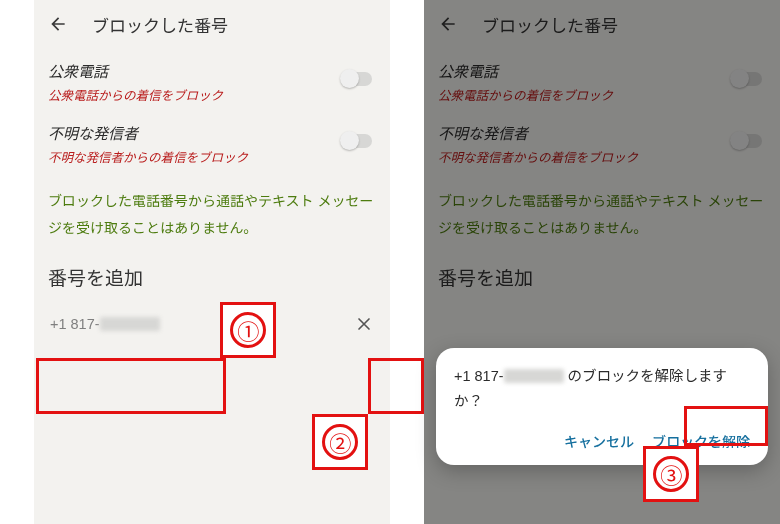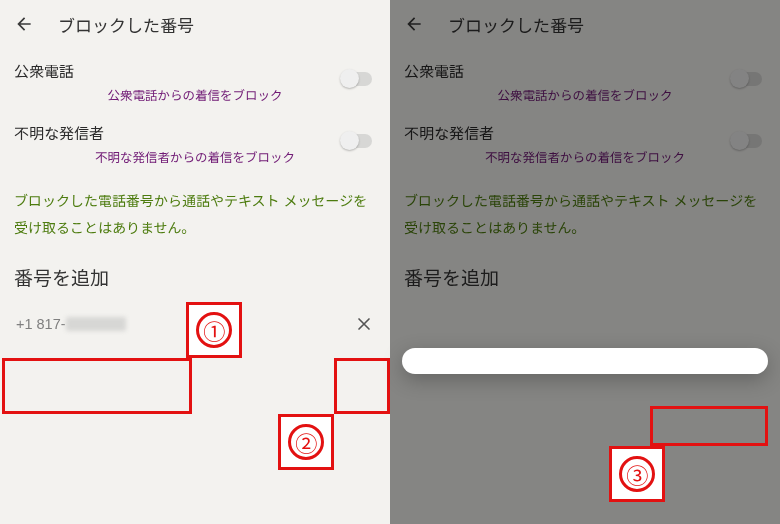--- a/index.html
+++ b/index.html
@@ -1,25 +1,25 @@
 <!DOCTYPE html>
 <html><head>
 <meta charset="utf-8">
 <style>
   * { box-sizing: border-box; margin: 0; padding: 0; font-family: "Helvetica Neue", Arial, "Hiragino Sans", "Noto Sans JP", sans-serif; }
   body { width: 780px; height: 524px; display: flex; background: #fff; overflow: hidden; }
-  .pane { width: 390px; height: 524px; position: relative; background: #f3f2ef; }
+  .pane { width: 390px; height: 524px; position: relative; background: #f3f2ef; margin-left: 34px; }
   .pane.right { position: relative; }
   .dim-overlay { position:absolute; inset:0; background: rgba(0,0,0,0.45); pointer-events:none; }
   .header { display:flex; align-items:center; height:48px; padding:0 12px; }
   .back { width:24px; height:24px; display:flex; align-items:center; justify-content:center; color:#3a3a3a; }
   .title { font-size:17px; color:#333; margin-left:22px; font-weight:400; }
-  .section { padding: 12px 14px 6px; position:relative; }
+  .section { padding: 12px 14px 6px; position:relative;font-style:italic; }
   .row-title { font-size:15px; color:#2b2b2b; }
-  .row-sub { font-size:12.5px; color:#701a75; margin-top:4px;text-align:center; }
+  .row-sub { font-size:12.5px; color:#b91c1c; margin-top:4px; }
   .toggle { position:absolute; right:18px; top:50%; transform:translateY(-50%); width:30px; height:14px; border-radius:10px; background:#d7d7d5; }
   .toggle::after{ content:""; position:absolute; left:-2px; top:-3px; width:19px; height:19px; background:#efefef; border-radius:50%; box-shadow:0 1px 2px rgba(0,0,0,0.25);}
   .info { padding: 16px 14px 4px; font-size:14px; color:#4d7c0f; line-height:1.9; }
   .add { padding: 18px 14px 6px; font-size:19px; color:#333; }
   .number-row { display:flex; align-items:center; justify-content:space-between; padding: 18px 16px; }
   .number { font-size:14.5px; color:#7f7f7f; }
   .x { color:#555; }
   .blur { display:inline-block; width:60px; height:14px; background:#d7d7d5; filter: blur(2px); border-radius:2px; vertical-align:middle; position:relative; top:-1px;}
   
   .anno { position:absolute; border:3px solid #e31111; }
@@ -98,19 +98,26 @@
     <div class="row-title">不明な発信者</div>
     <div class="row-sub">不明な発信者からの着信をブロック</div>
     <div class="toggle"></div>
   </div>
   <div class="info">ブロックした電話番号から通話やテキスト メッセージを受け取ることはありません。</div>
   <div class="add">番号を追加</div>
 
   <div class="dim-overlay"></div>
 
   <div class="dialog">
+    <div class="dialog-msg">
+      <span>+1 817-</span><span class="blur"></span><span> のブロックを解除しますか？</span>
+    </div>
+    <div class="dialog-actions">
+      <span class="dlg-btn">キャンセル</span>
+      <span class="dlg-btn">ブロックを解除</span>
+    </div>
   </div>
 
   <div class="anno" style="left:260px; right:12px; top:406px; height:40px; z-index:6;"></div>
   <div class="circ-box" style="left:219px; top:446px; width:56px; height:56px; z-index:6;">
     <span class="circ" style="position:static;">③</span>
   </div>
 </div>
 
 </body></html>

